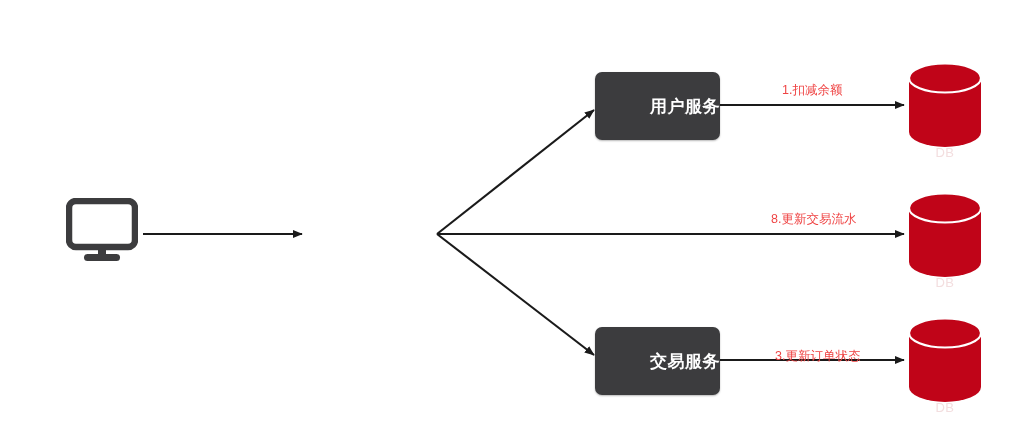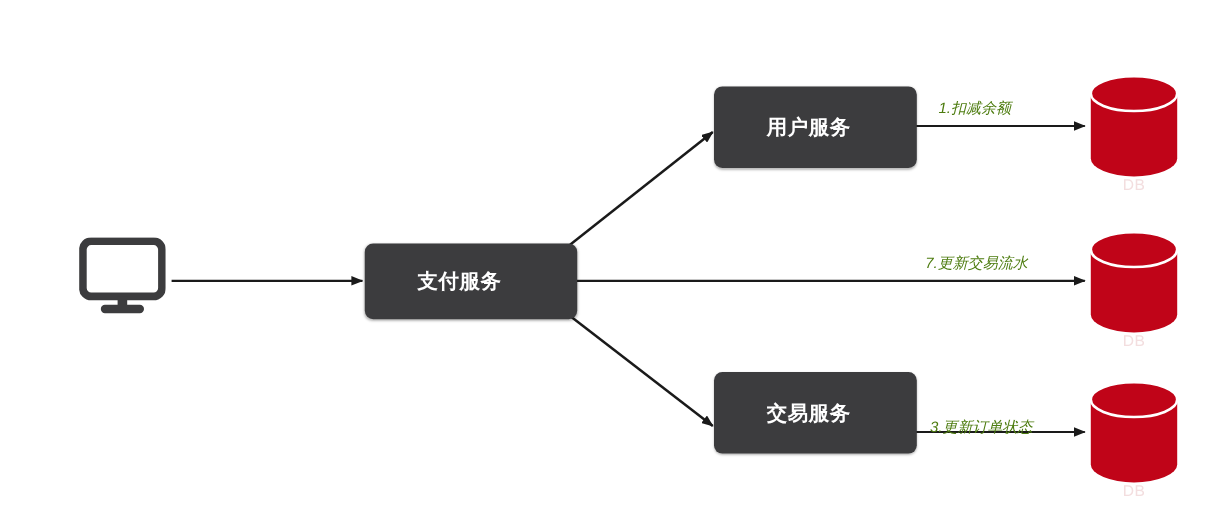--- a/index.html
+++ b/index.html
@@ -24,22 +24,21 @@
     width: 1024px;
     height: 442px;
   }
   .node-box {
     position: absolute;
     background: #3c3c3e;
     border-radius: 7px;
     box-shadow: 0 1px 2px rgba(0,0,0,0.28);
     display: flex;
     align-items: center;
-    justify-content: flex-start;
-    padding-left: 44px;
+    justify-content: flex-end;
   }
   .node-box .node-label {
     color: #ffffff;
     font-size: 17px;
     font-weight: bold;
     letter-spacing: 0.5px;
     line-height: 1;
     white-space: nowrap;
   }
   .db-node {
@@ -54,25 +53,24 @@
     text-align: center;
     color: #f3dedf;
     font-size: 13px;
     font-weight: normal;
     letter-spacing: 0.4px;
     pointer-events: none;
     margin-top: 44px;
   }
   .edge-label {
     position: absolute;
-    color: #4d7c0f;
+    color: #ef4444;
     font-size: 12.5px;
     white-space: nowrap;
     line-height: 1;
-    font-style: italic;
   }
   .monitor-icon {
     position: absolute;
   }
 </style>
 </head>
 <body>
 
 <div id="canvas">
 
@@ -97,29 +95,26 @@
   </svg>
 
   <div class="monitor-icon" style="left:66px; top:198px;">
     <svg width="72" height="66" viewBox="0 0 72 66" xmlns="http://www.w3.org/2000/svg">
       <rect x="3" y="3" width="66" height="46" rx="7" ry="7" fill="none" stroke="#3c3c3e" stroke-width="6.5"></rect>
       <rect x="32" y="49" width="8" height="9" fill="#3c3c3e"></rect>
       <rect x="18" y="56" width="36" height="7" rx="3.5" ry="3.5" fill="#3c3c3e"></rect>
     </svg>
   </div>
 
-  <div class="node-box" style="left:304px; top:203px; width:133px; height:63px;">
-    <span class="node-label">支付服务</span>
-  </div>
 
   <div class="node-box" style="left:595px; top:72px; width:125px; height:68px;">
     <span class="node-label">用户服务</span>
   </div>
 
-  <div class="node-box" style="left:595px; top:310px; width:125px; height:68px;">
+  <div class="node-box" style="left:595px; top:327px; width:125px; height:68px;">
     <span class="node-label">交易服务</span>
   </div>
 
   <div class="db-node" style="left:906px; top:62px;">
     <svg width="78" height="86" viewBox="0 0 78 86" xmlns="http://www.w3.org/2000/svg">
       <path d="M3,16 L3,70 A36,15 0 0 0 75,70 L75,16 Z" fill="#c00418"></path>
       <ellipse cx="39" cy="16" rx="36" ry="14.5" fill="#c00418" stroke="#ffffff" stroke-width="2.2"></ellipse>
     </svg>
     <span class="db-label">DB</span>
   </div>
@@ -135,17 +130,17 @@
   <div class="db-node" style="left:906px; top:317px;">
     <svg width="78" height="86" viewBox="0 0 78 86" xmlns="http://www.w3.org/2000/svg">
       <path d="M3,16 L3,70 A36,15 0 0 0 75,70 L75,16 Z" fill="#c00418"></path>
       <ellipse cx="39" cy="16" rx="36" ry="14.5" fill="#c00418" stroke="#ffffff" stroke-width="2.2"></ellipse>
     </svg>
     <span class="db-label">DB</span>
   </div>
 
   <div class="edge-label" style="left:782px; top:84px;">1.扣减余额</div>
 
-  <div class="edge-label" style="left:771px; top:213px;">7.更新交易流水</div>
+  <div class="edge-label" style="left:771px; top:213px;">8.更新交易流水</div>
 
   <div class="edge-label" style="left:775px; top:350px;">3.更新订单状态</div>
 
 </div>
 
 </body></html>

